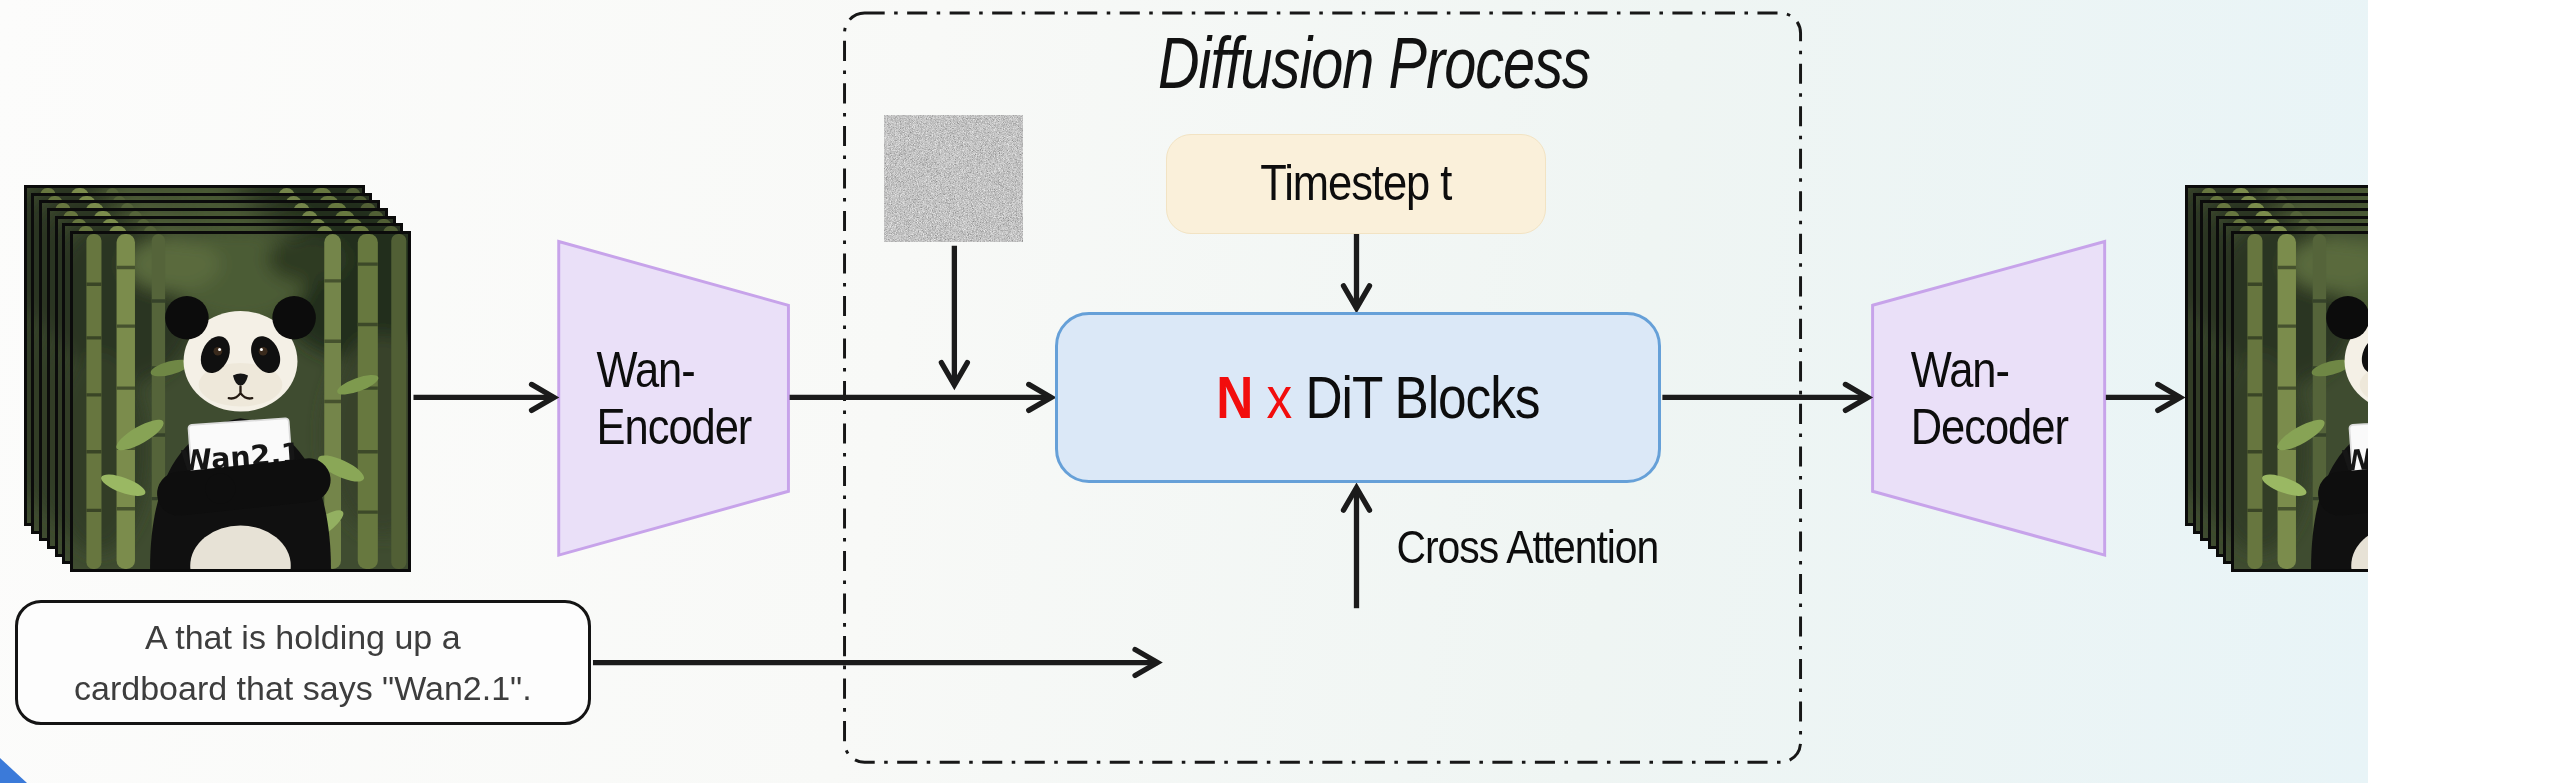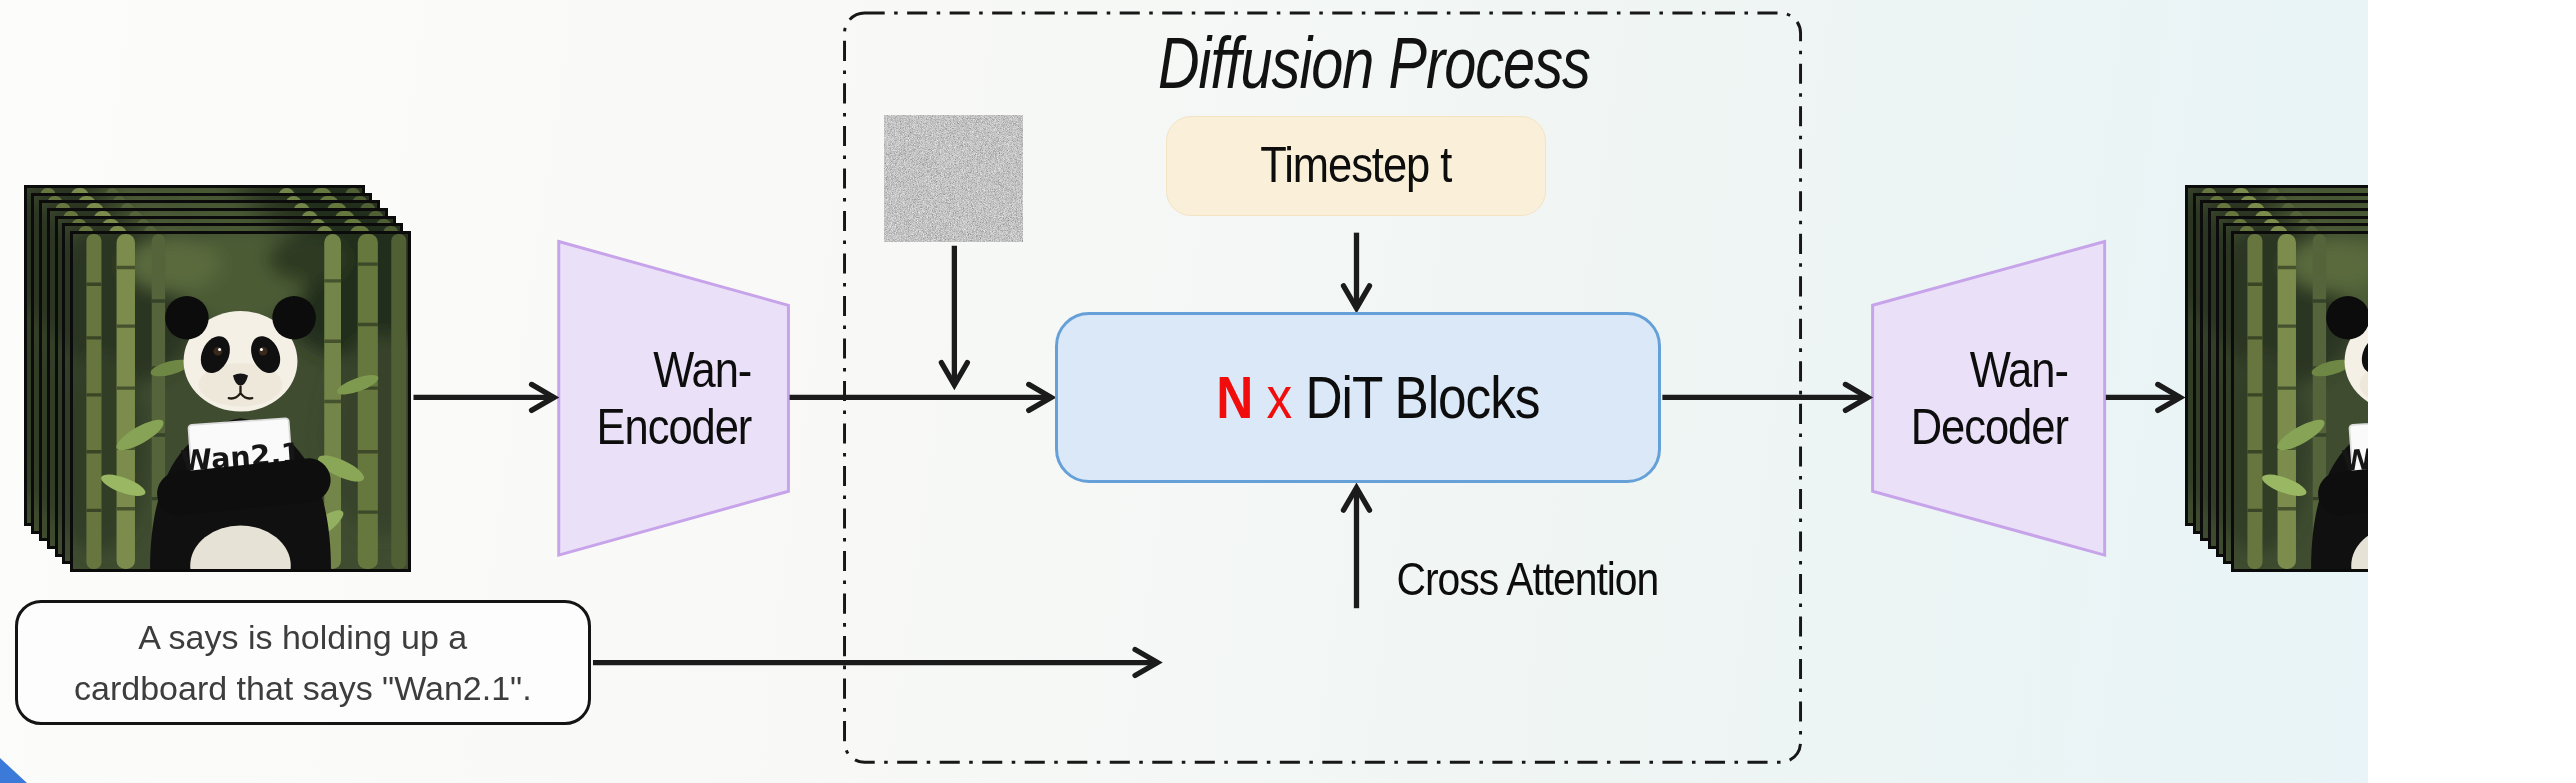--- a/index.html
+++ b/index.html
@@ -14,43 +14,43 @@
   .stack-left{left:23.6px;top:185px;}
   .stack-right{left:2185px;top:185px;}
   .frame{position:absolute;width:341px;height:341px;border:3px solid #0b0b0b;
          background:#3f4c30;box-sizing:border-box;}
   .frame svg{width:100%;height:100%;display:block;}
   
   .node{position:absolute;display:flex;align-items:center;justify-content:center;
         box-sizing:border-box;text-align:center;}
   .node-label{font-size:50px;letter-spacing:-1.2px;color:#0d0d0d;line-height:1.15;}
   .squeeze{display:inline-block;transform:scaleX(.87);}
-  .timestep-box{left:1166px;top:116px;width:380px;height:100px;background:var(--timestep-fill);
+  .timestep-box{left:1166px;top:134px;width:380px;height:100px;background:var(--timestep-fill);
         border:1.8px solid var(--timestep-border);border-radius:25px;}
   .dit-box{left:1055px;top:312px;width:606px;height:171px;background:var(--dit-fill);
         border:3px solid var(--dit-border);border-radius:34px;padding-left:40px;}
   .dit-text{font-size:59px;letter-spacing:-1.2px;white-space:nowrap;}
   .dit-text .n{color:var(--accent-red);font-weight:bold;}
   .dit-text .x{color:var(--accent-red);font-style:normal;margin:0 16.5px;}
   .umt5-box{left:1165px;top:609px;width:381px;height:107px;background:var(--umt5-fill);
         border:3px solid var(--umt5-border);border-radius:22.4px;}
   .prompt-box{left:14.8px;top:600px;width:576px;height:125px;background:#fdfdfd;
         border:3.5px solid var(--prompt-border);border-radius:26px;flex-direction:column;}
   .prompt-text{font-size:34px;line-height:1.5;color:#3d3d3d;}
   
   .vae-label{position:absolute;display:flex;align-items:center;justify-content:center;
-        text-align:right;}
+        text-align:left;}
   .enc-label{left:559px;top:242px;width:230px;height:314px;}
   .dec-label{left:1873px;top:242px;width:232px;height:314px;}
   
   .diffusion-title{position:absolute;right:778px;top:22.4px;font-size:72px;font-style:italic;
         letter-spacing:-1.2px;color:#121212;white-space:nowrap;}
   .squeezeR{display:inline-block;transform:scaleX(.80);transform-origin:100% 50%;}
   .cross-attention{position:absolute;left:1377px;top:519px;font-size:47px;
-        letter-spacing:-1.2px;white-space:nowrap;margin-top:32px;}
+        letter-spacing:-1.2px;white-space:nowrap;}
   
   .corner-accent{position:absolute;left:0;bottom:0;width:27px;height:25px;
         background:var(--corner-accent);
         clip-path:polygon(0 0,100% 100%,0 100%);}
 </style>
 </head>
 <body>
 
 <div class="canvas">
 
@@ -249,20 +249,20 @@
     </span>
   </div>
   <div class="vae-label dec-label">
     <span class="node-label squeeze">
       <span>Wan-</span><br>
       <span>Decoder</span>
     </span>
   </div>
 
   <div class="node prompt-box">
-    <div class="prompt-text">A says is holding up a</div>
+    <div class="prompt-text">A that is holding up a</div>
     <div class="prompt-text">cardboard that says "Wan2.1".</div>
   </div>
 
   <div class="corner-accent"></div>
 
 </div>
 
 
 </body></html>

